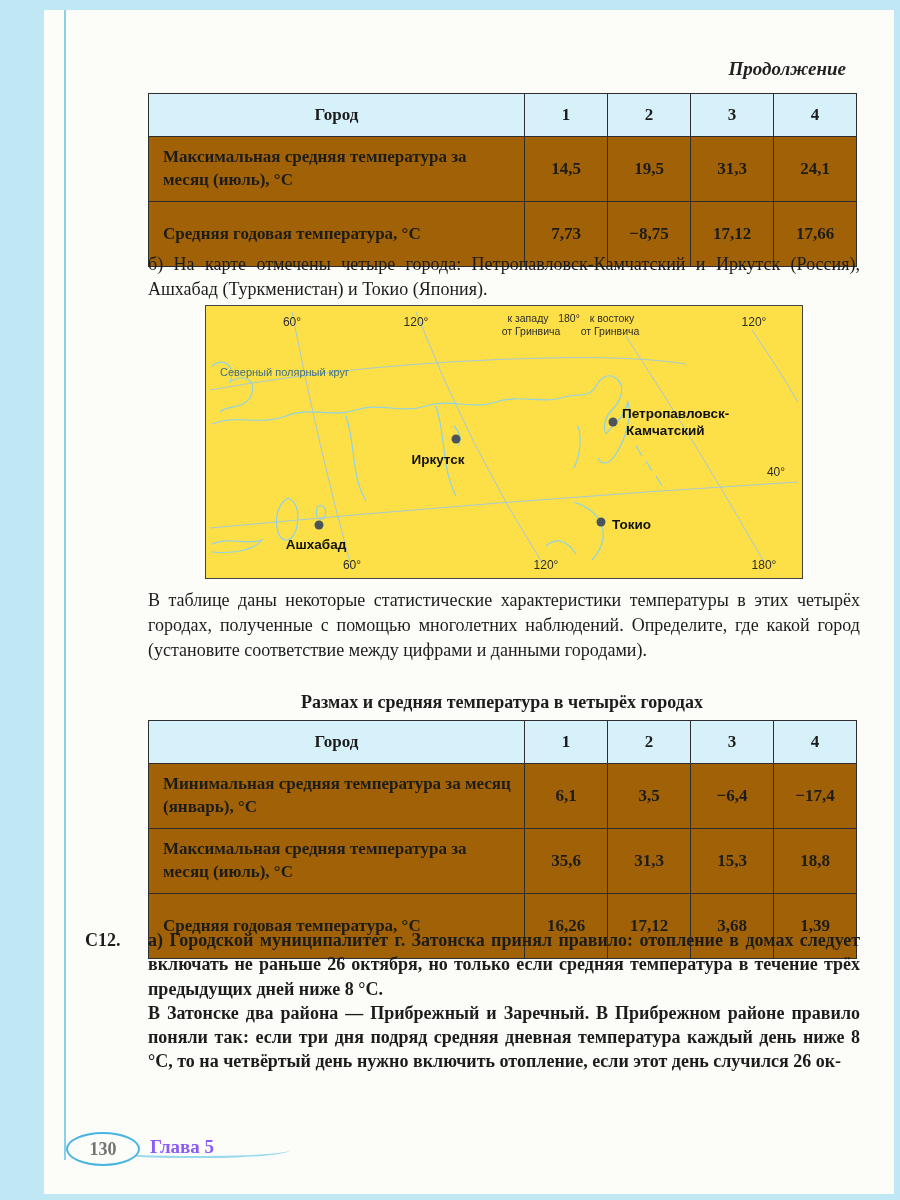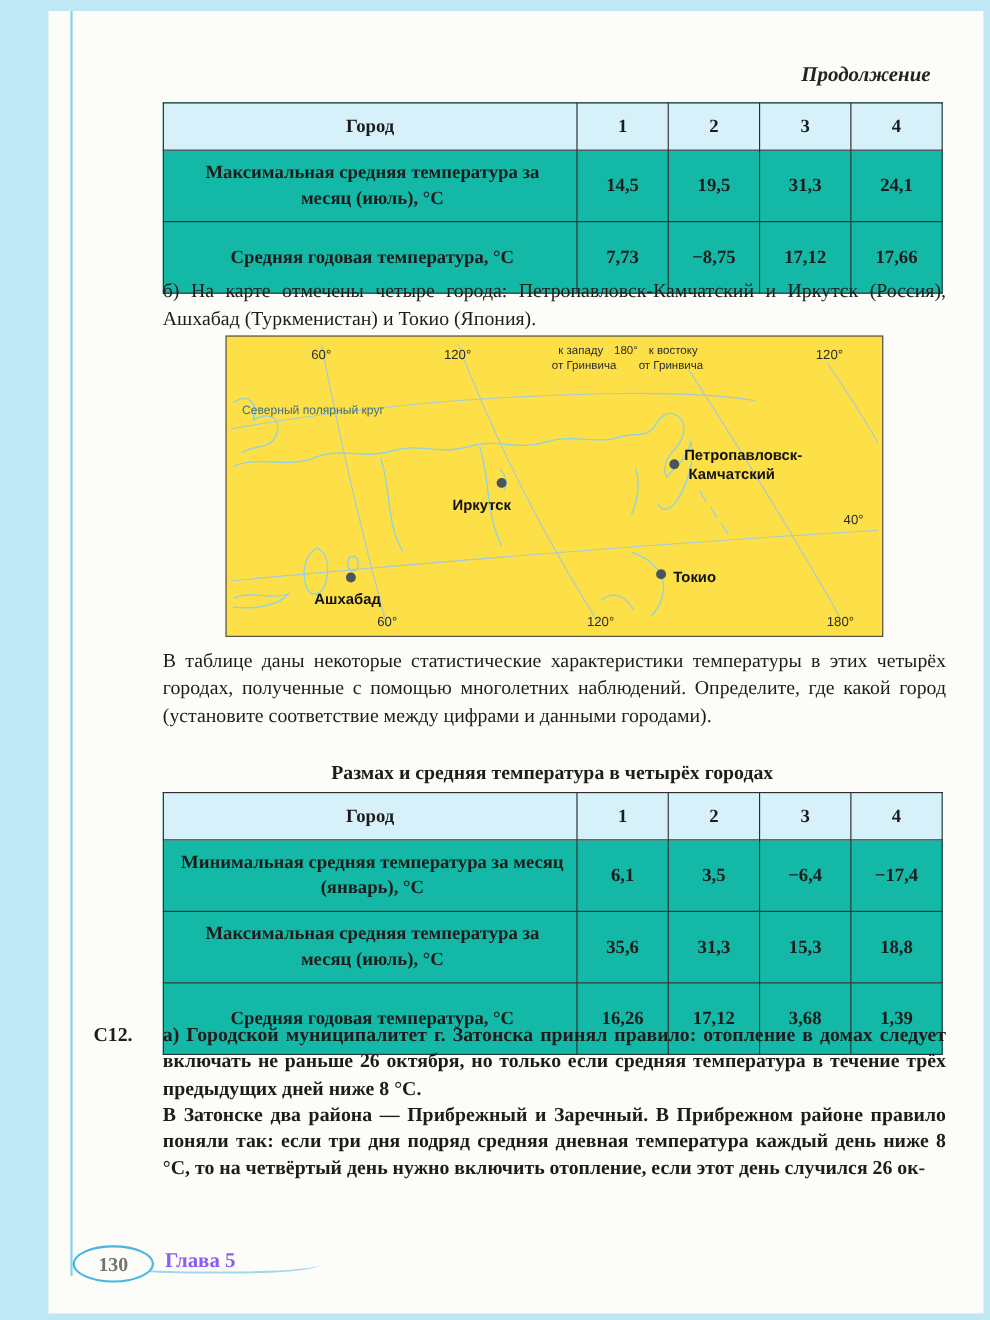--- a/index.html
+++ b/index.html
@@ -16,29 +16,29 @@
     position:absolute;left:20px;top:0;height:1150px;width:2px;
     background:#63c2e6;opacity:.75;
   }
   .continuation{
     position:absolute;top:48px;right:48px;
     font-style:italic;font-weight:700;font-size:19px;color:#222;margin-left:28px;
   }
   
   .tbl{
     position:absolute;left:104px;width:708px;border-collapse:collapse;
-    font-size:17px;font-weight:600;background:#14b8a6;
+    font-size:17px;font-weight:600;background:#a16207;
     table-layout:fixed;
   }
   .tbl th,.tbl td{border:1px solid #2e2e2e;}
   .tbl th{
     background:#d7f1fa;font-weight:700;font-size:17px;
     padding:11px 4px;text-align:center;
   }
-  .tbl td.lbl{text-align:center;padding:9px 10px 9px 14px;line-height:1.35;}
+  .tbl td.lbl{text-align:left;padding:9px 10px 9px 14px;line-height:1.35;}
   .tbl td.val{text-align:center;padding:22px 2px;}
   #table1{top:83px;}
   #table2{top:710px;}
   
   .para{
     position:absolute;left:104px;width:712px;
     font-size:18px;line-height:1.38;font-weight:400;text-align:justify;
   }
   #para-b{top:242px;}
   #para-intro{top:578px;}

